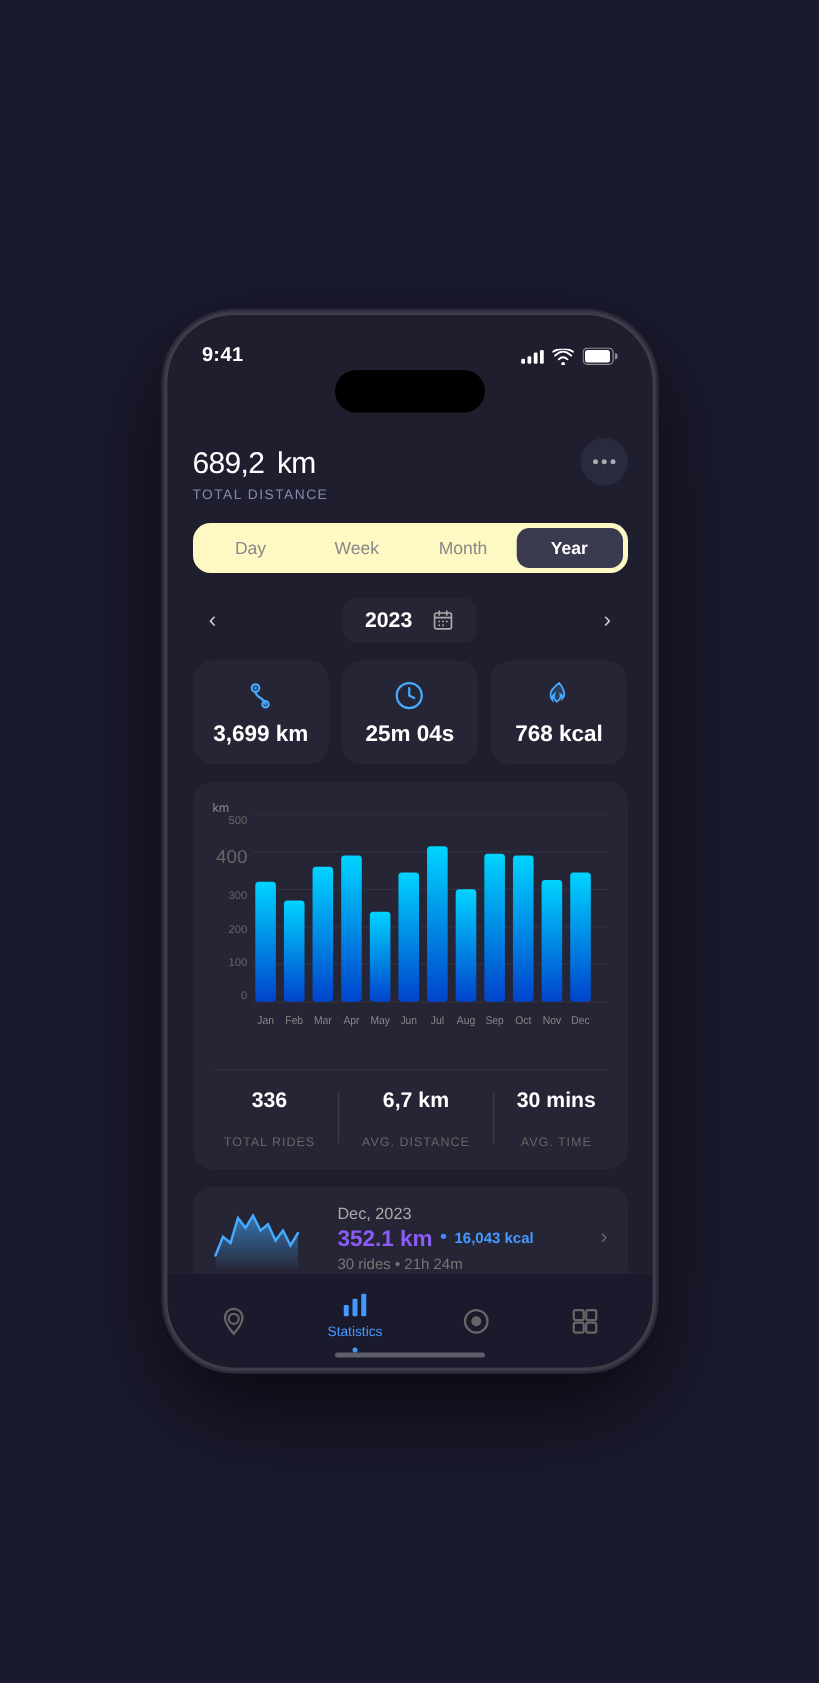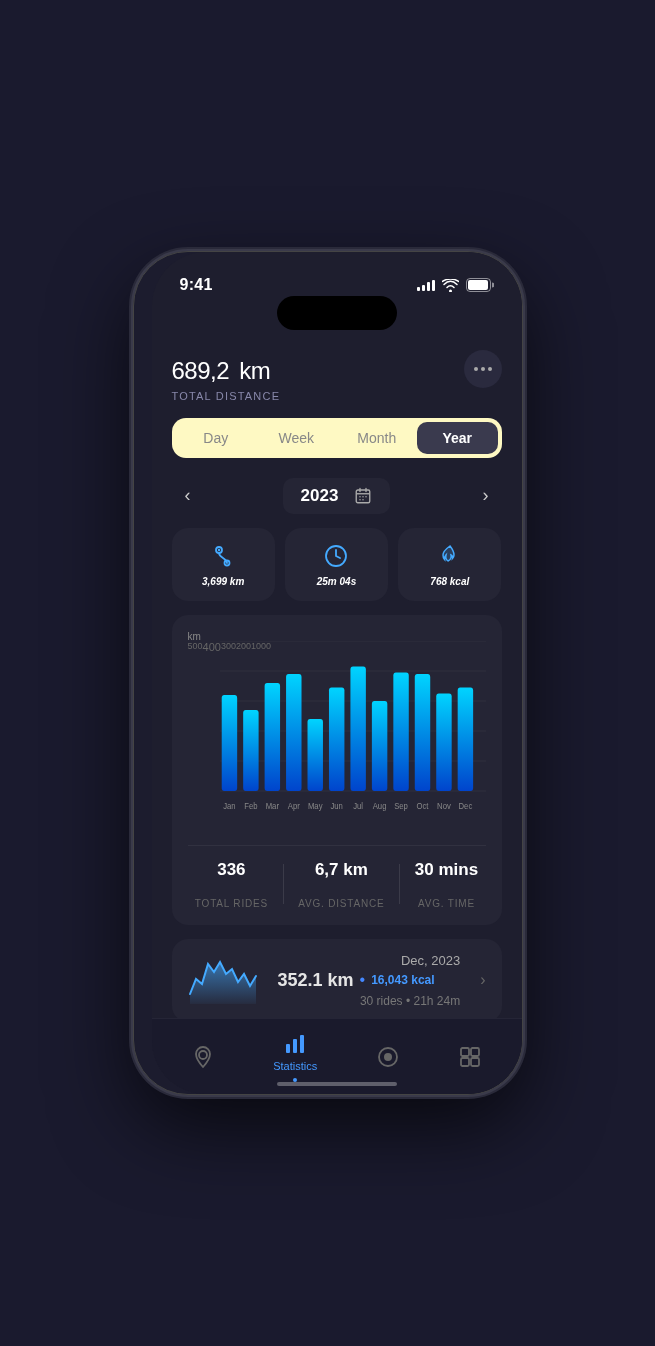--- a/index.html
+++ b/index.html
@@ -17,21 +17,20 @@
 
     .phone-frame {
       width: 390px;
       height: 844px;
       background: #1c1c2e;
       border-radius: 55px;
       position: relative;
       overflow: hidden;
       box-shadow: 0 0 0 2px #3a3a4a, 0 0 0 4px #2a2a3a, 0 30px 80px rgba(0,0,0,0.7);
       border: 1.5px solid #444;
-      padding-left: 18px;
     }
 
     .phone-screen {
       width: 100%;
       height: 100%;
       background: #1e1e2e;
       border-radius: 54px;
       overflow: hidden;
       display: flex;
       flex-direction: column;
@@ -217,25 +216,24 @@
       background: #252535;
       border-radius: 16px;
       padding: 14px 12px;
       display: flex;
       flex-direction: column;
       align-items: center;
       gap: 6px;
     }
 
     .stat-value {
-      font-size: 10px;
+      font-size: 18px;
       font-weight: 700;
       color: #fff;
       text-align: center;
-      font-style: italic;
     }
 
     
     .chart-card {
       background: #252535;
       border-radius: 16px;
       padding: 16px;
       margin-bottom: 14px;
     }
 
@@ -280,23 +278,22 @@
     }
 
     
     .month-card {
       background: #252535;
       border-radius: 16px;
       padding: 14px 16px;
       margin-bottom: 10px;
       display: flex;
       align-items: center;
-      gap: 20px;
+      gap: 30px;
       cursor: pointer;
-      text-align: right;
     }
 
     .month-chart-mini {
       width: 70px;
       height: 52px;
       flex-shrink: 0;
     }
 
     .month-info {
       flex: 1;
@@ -311,21 +308,21 @@
     .month-stats-row {
       display: flex;
       align-items: center;
       gap: 6px;
       margin-bottom: 3px;
     }
 
     .month-km {
       font-size: 18px;
       font-weight: 700;
-      color: #e5e5e5;
+      color: #8b5cf6;
     }
 
     .month-dot {
       color: #4488ff;
       font-size: 16px;
     }
 
     .month-kcal {
       font-size: 12px;
       font-weight: 600;
@@ -498,23 +495,23 @@
           </svg>
           <span class="stat-value">768 kcal</span>
         </div>
       </div>
 
       <div class="chart-card">
         <div class="chart-area">
 
           <div style="position:absolute; top:0; left:0; font-size:10px; color:#888; font-weight:500;">km</div>
 
-          <div style="position:absolute; top:10px; left:0; width:28px; display:flex; justify-content:space-between; height:150px;">
+          <div style="position:absolute; top:10px; left:0; width:28px; display:flex; flex-direction:column; justify-content:space-between; height:150px;">
             <span style="font-size:9px; color:#666; text-align:right; display:block;">500</span>
-            <span style="font-size:11px; color:#666; text-align:right; display:block;">400</span>
+            <span style="font-size:15px; color:#666; text-align:right; display:block;">400</span>
             <span style="font-size:9px; color:#666; text-align:right; display:block;">300</span>
             <span style="font-size:9px; color:#666; text-align:right; display:block;">200</span>
             <span style="font-size:9px; color:#666; text-align:right; display:block;">100</span>
             <span style="font-size:9px; color:#666; text-align:right; display:block;">0</span>
           </div>
 
           <svg style="position:absolute; left:32px; top:10px; right:0; bottom:20px; width:calc(100% - 32px); height:175px;" viewBox="0 0 310 175" preserveAspectRatio="none">
 
             <line x1="0" y1="0" x2="310" y2="0" stroke="rgba(255,255,255,0.06)" stroke-width="1"></line>
             <line x1="0" y1="30" x2="310" y2="30" stroke="rgba(255,255,255,0.06)" stroke-width="1"></line>

